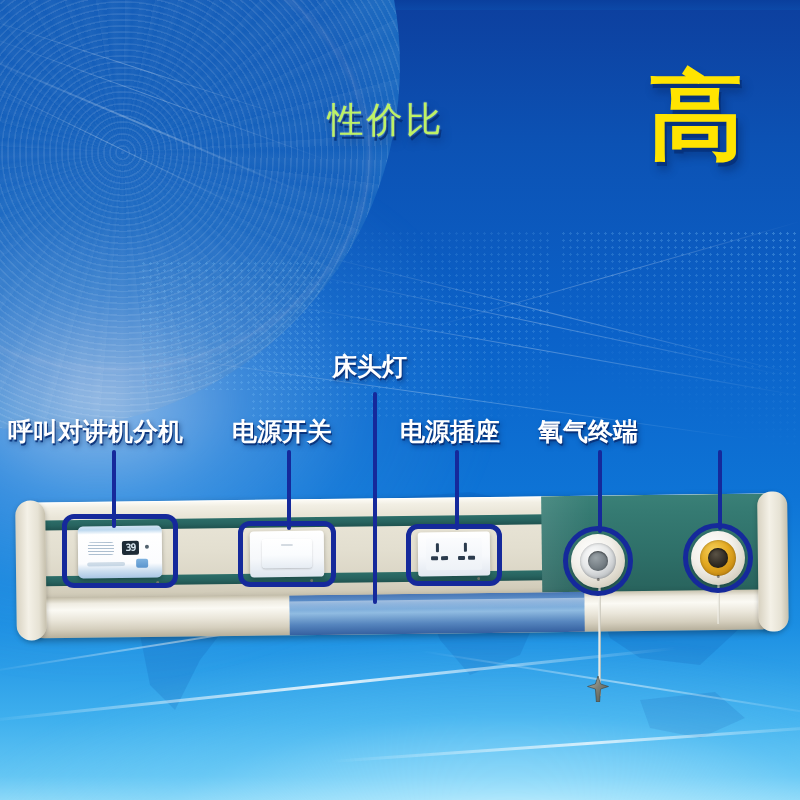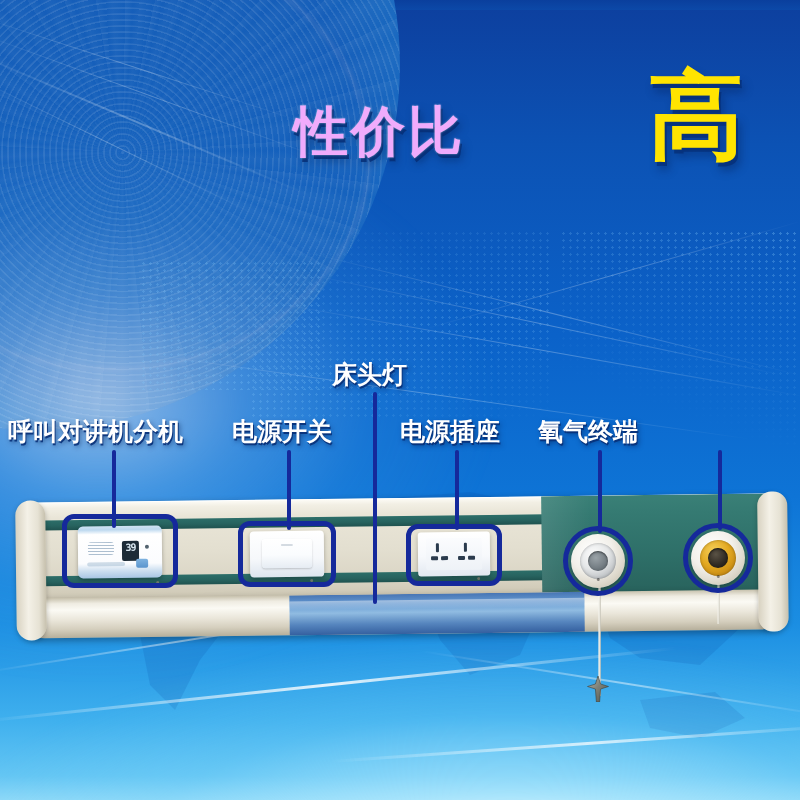--- a/index.html
+++ b/index.html
@@ -138,22 +138,22 @@
       3px 5px 7px rgba(4,32,86,.55);
     white-space:nowrap;
   }
   .hl-yellow{ color:#ffe400; }
   .hl-line2-wrap{
     position:relative; margin-top:18px; height:80px;
   }
   .hl-line2{
     position:absolute; left:50%; top:0;
     transform:translateX(-62%);
-    font-size:54px; font-weight:bold; letter-spacing:3px;
-    color:#f0abfc;
+    font-size:36px; font-weight:normal; letter-spacing:3px;
+    color:#bef264;
     text-shadow:
       0 0 2px rgba(255,255,255,.6),
       2px 4px 0 rgba(6,46,118,.85),
       3px 6px 8px rgba(4,32,86,.5);
     white-space:nowrap;
   }
   .hl-big{
     position:absolute; left:648px; top:-28px;
     font-size:96px; font-weight:bold;
     color:#ffe400;
@@ -281,21 +281,21 @@
     transform:rotate(-0.7deg);
     overflow:hidden;
   }
   .ic-grille{
     position:absolute; left:10px; top:16px; width:26px; height:13px;
     background:
       repeating-linear-gradient(to bottom, #9fb4c8 0px,#9fb4c8 1px, rgba(0,0,0,0) 1px, rgba(0,0,0,0) 3px);
     border-radius:3px; opacity:.85;
   }
   .ic-display{
-    position:absolute; left:44px; top:15px; width:17px; height:20px;
+    position:absolute; left:44px; top:15px; width:17px; height:14px;
     background:#1d2b36; border-radius:2px;
     color:#d8e6ef; font-size:10px; font-weight:bold;
     line-height:13px; text-align:center;
     font-family:"DejaVu Sans Mono",monospace;
     letter-spacing:-1px;
   }
   .ic-dot{
     position:absolute; left:67px; top:19px; width:4px; height:4px;
     border-radius:50%; background:#53636f;
   }
@@ -457,21 +457,21 @@
   <div class="headline">
     <div class="hl-line2-wrap">
       <div class="hl-line2">性价比</div>
       <div class="hl-big">高</div>
     </div>
   </div>
 
   <div class="labels">
     <div class="clabel" style="left:232px; top:415px;">电源开关</div>
     <div class="clabel" style="left:8px;  top:415px;">呼叫对讲机分机</div>
-    <div class="clabel" style="left:332px; top:358px;text-align:center;">床头灯</div>
+    <div class="clabel" style="left:332px; top:350px;text-align:center;">床头灯</div>
     <div class="clabel" style="left:538px; top:415px;">氧气终端</div>
     <div class="clabel" style="left:400px; top:415px;">电源插座</div>
   </div>
 
   <div class="leader" style="left:112px; top:450px; height:78px;"></div>
   <div class="leader" style="left:287px; top:450px; height:80px;"></div>
   <div class="leader" style="left:373px; top:392px; height:212px;"></div>
   <div class="leader" style="left:455px; top:450px; height:80px;"></div>
   <div class="leader" style="left:598px; top:450px; height:83px;"></div>
   <div class="leader" style="left:718px; top:450px; height:80px;"></div>

